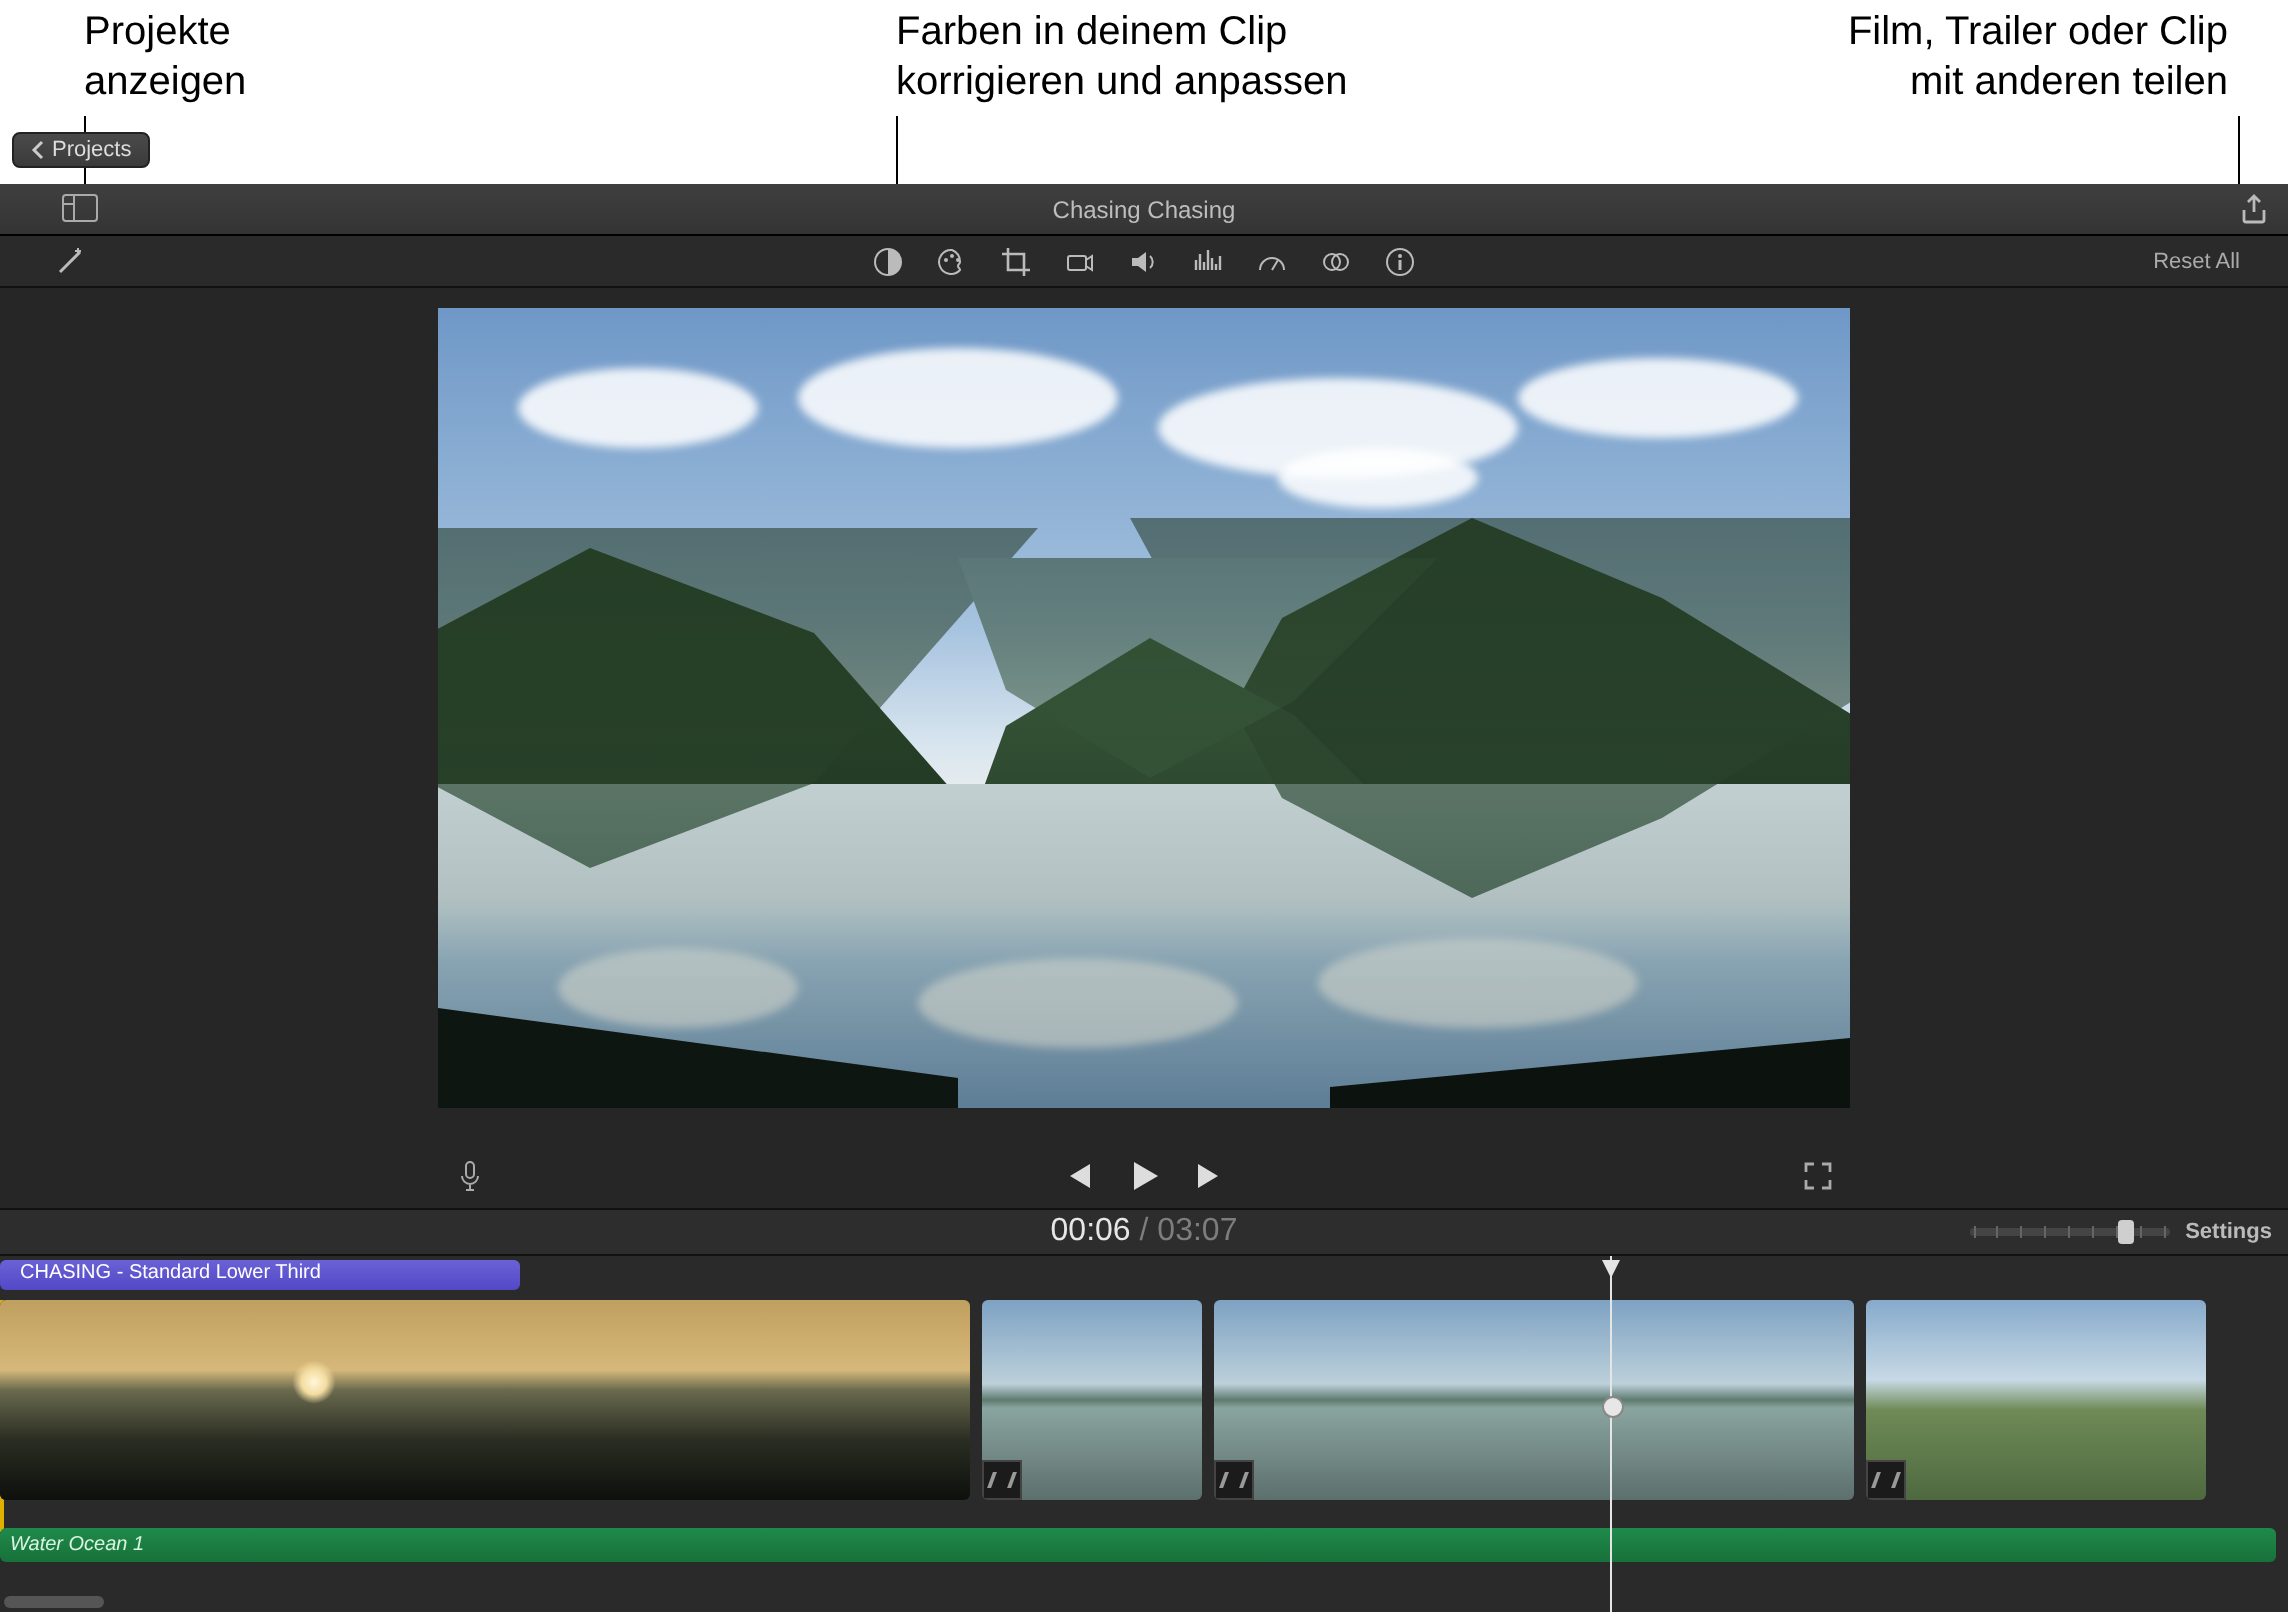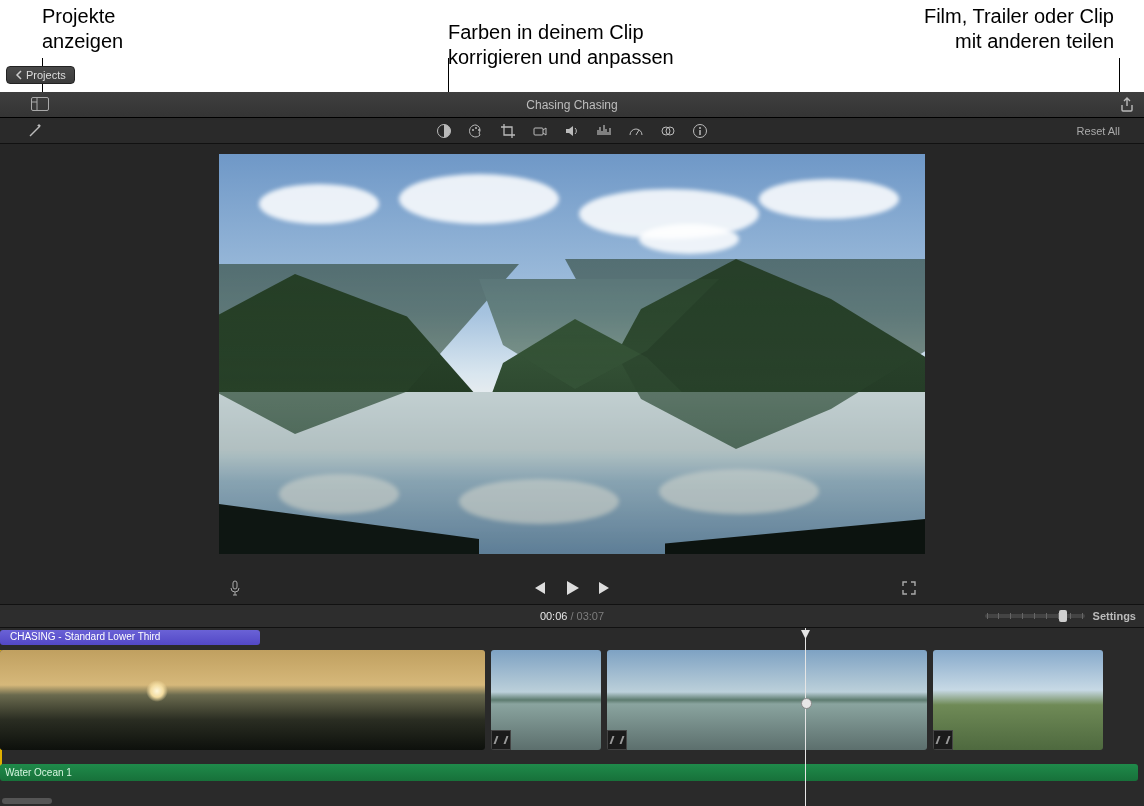--- a/index.html
+++ b/index.html
@@ -114,21 +114,21 @@
   .transport .mic { position:absolute; left:224px; color:#aaa; }
   .transport .controls { margin: 0 auto; display:flex; gap:18px; align-items:center; }
   .transport .controls .pbtn { color:#ddd; cursor:pointer; }
   .transport .fs { position:absolute; right:224px; color:#aaa; cursor:pointer; }
 
   
   .timerow {
     height: 24px; background:#2d2d2d; border-top:1px solid #111; border-bottom:1px solid #111;
     display:flex; align-items:center; position:relative; padding:0 8px;
   }
-  .timerow .time { position:absolute; left:0; right:0; text-align:center; font-size:11px; }
+  .timerow .time { position:absolute; left:0; right:0; text-align:center; font-size:16px; }
   .timerow .time .cur { color:#e6e6e6; }
   .timerow .time .dur { color:#7d7d7d; }
   .timerow .zoom { margin-left:auto; display:flex; align-items:center; gap:8px; }
   .zoom-slider { width:100px; height:4px; background:#444; border-radius:2px; position:relative; }
   .zoom-slider .dots { position:absolute; inset:0; display:flex; justify-content:space-between; align-items:center; padding:0 2px;}
   .zoom-slider .dots span{ width:1px; height:6px; background:#666;}
   .zoom-slider .knob { position:absolute; top:-4px; width:8px; height:12px; background:#cfcfcf; border-radius:2px; left:74px;}
   .settings { color:#bbb; font-size:11px; cursor:pointer;font-weight:bold; }
 
   
@@ -150,33 +150,33 @@
      display:flex; align-items:center; justify-content:center; }
   .trans-badge::before{ content:""; width:8px; height:8px; border-left:2px solid #999; border-right:2px solid #999;
      transform: skewX(-20deg);}
   .playhead { position:absolute; top:0; bottom:0; left:805px; width:1px; background:#e5e5e5; }
   .playhead::before{ content:""; position:absolute; top:2px; left:-4px; width:9px; height:9px; background:#e5e5e5; clip-path: polygon(50% 100%,0 0,100% 0);}
   .playhead-knob{ position:absolute; left:801px; top:70px; width:11px; height:11px; border-radius:50%;
      background:#e7e7e7; border:1px solid #888;}
   .frame-left{ position:absolute; left:0; top:22px; bottom:40px; width:2px; background:#e0b000;}
   .audio-track { position:absolute; left:0; right:6px; top:136px; height:17px;
      background: linear-gradient(#1f8a4a,#17713a); border-radius:3px; color:#d7f5e0;
-     font-size:10px; display:flex; align-items:center; padding:0 5px;}
+     font-size:10px; display:flex; align-items:center; padding:0 5px;font-style:italic;}
   .h-scroll{ position:absolute; left:2px; bottom:2px; width:50px; height:6px; background:#555; border-radius:3px;}
 
   svg { display:block; }
 </style>
 </head>
 <body>
 
 <div class="callouts">
   <div class="callout" style="left:42px; top:4px; width:180px;">Projekte<br>anzeigen</div>
   <div class="callout-line" style="left:42px; top:58px; height:42px;"></div>
 
-  <div class="callout" style="left:448px; top:20px; width:320px;">Farben in deinem Clip<br>korrigieren und anpassen</div>
+  <div class="callout" style="left:448px; top:4px; width:320px;">Farben in deinem Clip<br>korrigieren und anpassen</div>
   <div class="callout-line" style="left:448px; top:58px; height:66px;"></div>
 
   <div class="callout" style="right:30px; top:4px; width:260px; text-align:right;">Film, Trailer oder Clip<br>mit anderen teilen</div>
   <div class="callout-line" style="right:24px; top:58px; height:42px;"></div>
 </div>
 
 <div class="app">
 
   <div class="toolbar">
     <div class="left">

